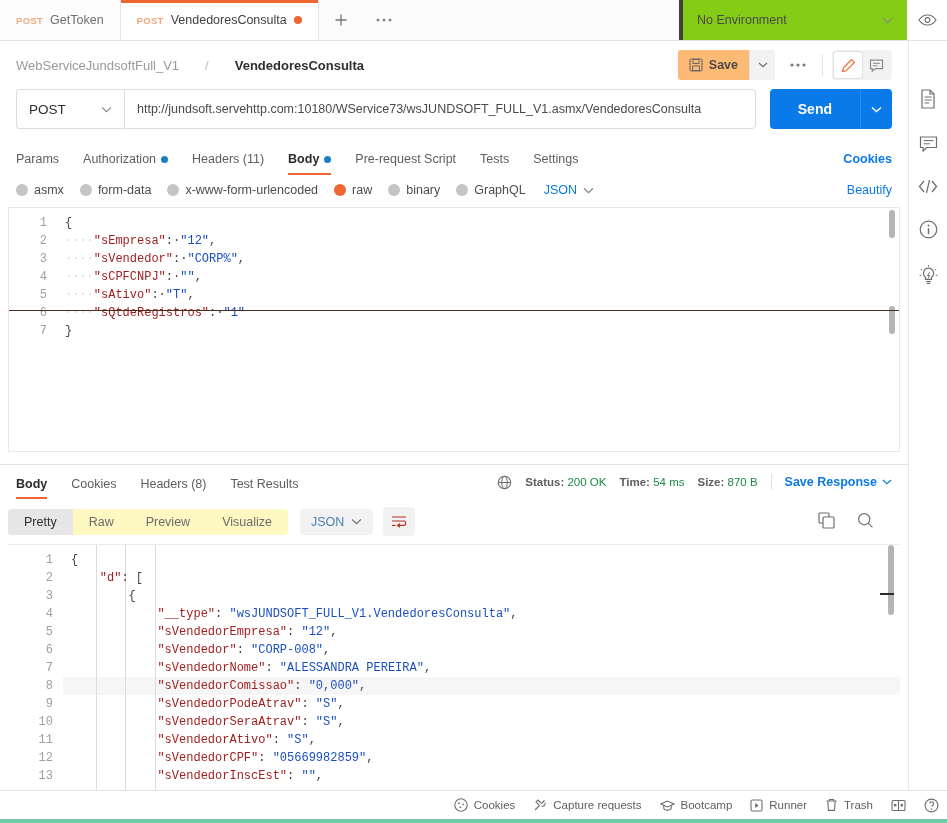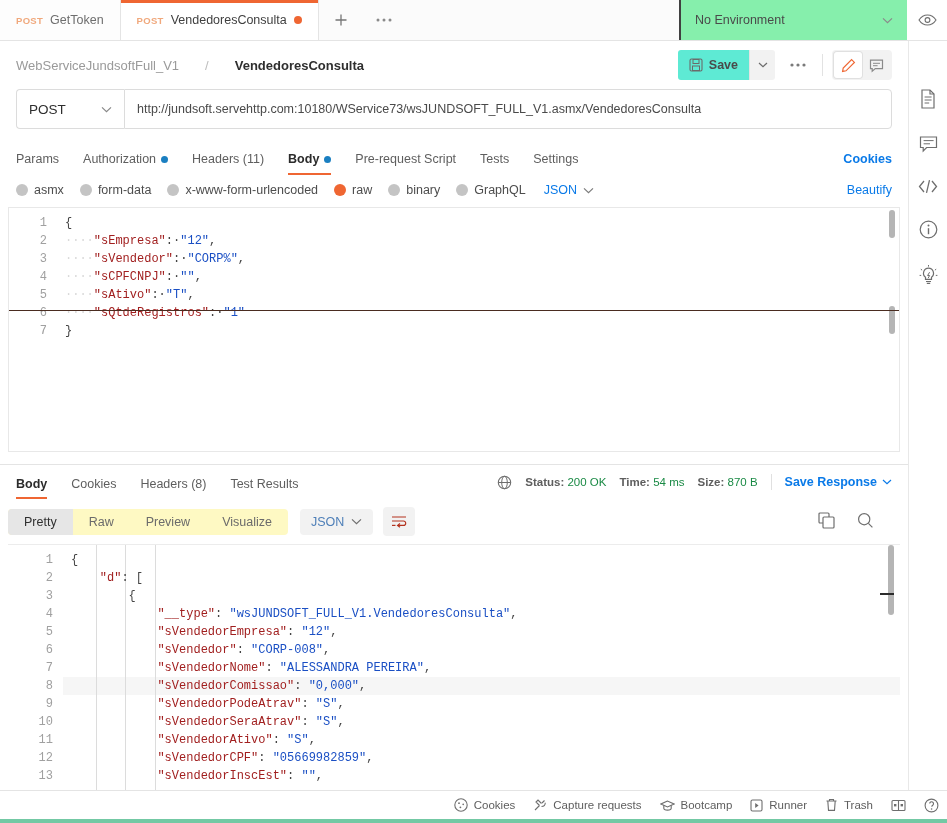--- a/index.html
+++ b/index.html
@@ -26,38 +26,38 @@
   .tab .method { font-size: 9.5px; font-weight: bold; color: #f0a87c; letter-spacing: .3px; }
   .tab.active .method { color: #f0a87c; }
   .tab .tname { font-size: 12.5px; color: #3f3f3f; }
   .tab.inactive .tname { color: #6e6e6e; }
   .tab .dot { width: 8px; height: 8px; border-radius: 50%; background: #ef6632; }
   .tab-plus { display:flex; align-items:center; justify-content:center; width: 44px;
               color:#757575; font-size: 21px; font-weight: 300; cursor:pointer; background:#fbfbfb; }
   .tab-more { display:flex; align-items:center; justify-content:center; width: 42px;
               color:#8a8a8a; font-size: 15px; letter-spacing:1px; cursor:pointer; background:#fbfbfb; }
   .tabbar-spacer { flex: 1; background: #fbfbfb; border-bottom:0; }
-  .envbox { display:flex; align-items:center; width: 228px; padding: 0 14px; background:#86efac;
-            border-left:2px solid #404040; justify-content:space-between; cursor:pointer; }
+  .envbox { display:flex; align-items:center; width: 228px; padding: 0 14px; background:#84cc16;
+            border-left:4px solid #404040; justify-content:space-between; cursor:pointer; }
   .envbox .envname { color:#4a4a4a; font-size:12.5px; }
   .env-eye { width:40px; display:flex; align-items:center; justify-content:center;
              background:#ffffff; cursor:pointer; }
 
   
   .body-wrap { flex: 1; display: flex; min-height: 0; }
   .main { flex: 1; display: flex; flex-direction: column; min-width: 0; border-right:1px solid #e8e8e8; }
 
   
   .crumbrow { height: 48px; display:flex; align-items:center; padding: 0 16px; flex:none;gap:20px; }
   .crumb { font-size: 13px; color: #9a9a9a; cursor:pointer; }
   .crumb-sep { color:#bdbdbd; margin: 0 6px; }
   .crumb-cur { font-size: 13px; color:#2f2f2f; font-weight: 600; cursor:pointer; }
   .crumb-right { margin-left:auto; display:flex; align-items:center; gap: 0; }
   .savebtn { display:flex; align-items:center; gap:6px; height:30px; padding: 0 11px;
-             background:#5eead4; border-radius:3px 0 0 3px; color:#5b5b5b; font-size:12.5px;
+             background:#fdba74; border-radius:3px 0 0 3px; color:#5b5b5b; font-size:12.5px;
              cursor:pointer; }
   .savebtn .slabel { color:#4a4a4a; font-weight:600; }
   .savecaret { display:flex; align-items:center; justify-content:center; width:26px; height:30px;
                background:#f2f2f2; border-radius:0 3px 3px 0; border-left:1px solid #e4e4e4;
                color:#6b6b6b; cursor:pointer; margin-right: 8px; }
   .icobtn { display:flex; align-items:center; justify-content:center; width:30px; height:30px;
             border-radius:3px; color:#7a7a7a; cursor:pointer; }
   .vdiv { width:1px; height:22px; background:#e2e2e2; margin: 0 9px; }
   .togglegrp { display:flex; background:#f2f2f2; border-radius:4px; padding:2px; }
   .toggle { display:flex; align-items:center; justify-content:center; width:28px; height:26px;
@@ -251,20 +251,28 @@
       </div>
 
       <div class="urlrow">
         <div class="methodsel">
           <span class="m">POST</span>
           <svg width="11" height="7" viewBox="0 0 11 7">
               <path d="M1 1.4L5.5 5.6 10 1.4" stroke="#888" stroke-width="1.2" fill="none"></path>
             </svg>
         </div>
         <div class="urlinput">http://jundsoft.servehttp.com:10180/WService73/wsJUNDSOFT_FULL_V1.asmx/VendedoresConsulta</div>
+        <div class="sendbtn">
+          <div class="sendmain">Send</div>
+          <div class="sendcaret">
+            <svg width="11" height="7" viewBox="0 0 11 7">
+                <path d="M1 1.4L5.5 5.6 10 1.4" stroke="#ffffff" stroke-width="1.3" fill="none"></path>
+              </svg>
+          </div>
+        </div>
       </div>
 
       <div class="reqtabs">
         <div class="rt">
             <span>Params</span>
           </div>
         <div class="rt">
             <span>Authorization</span>
             <span class="bluedot"></span>
           </div>

